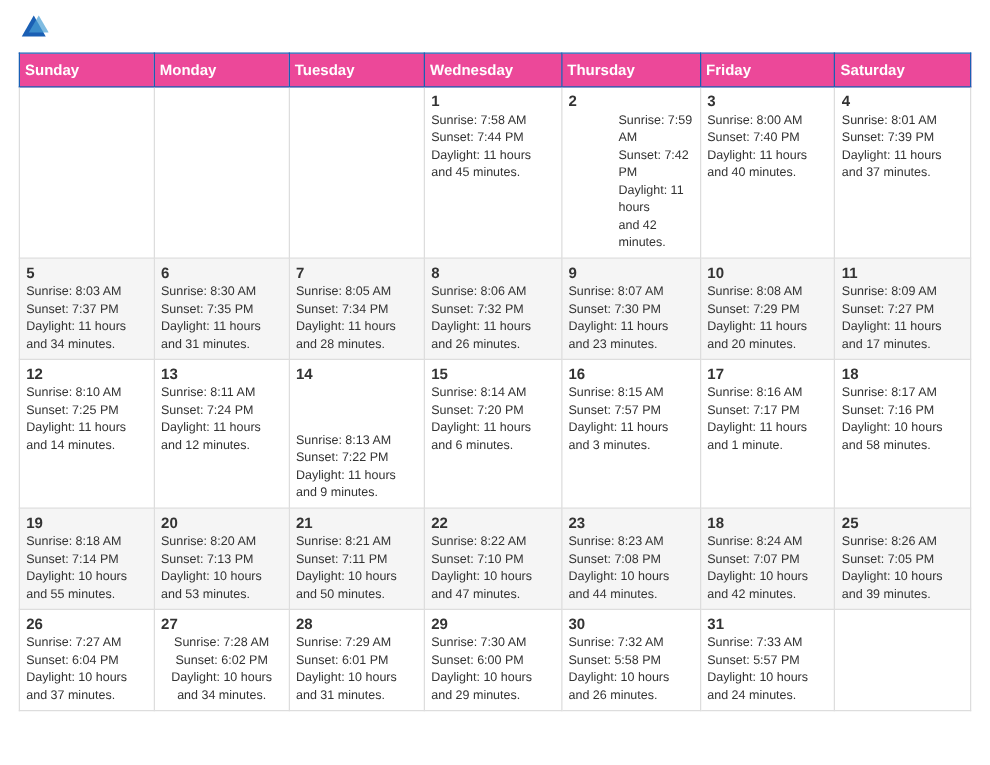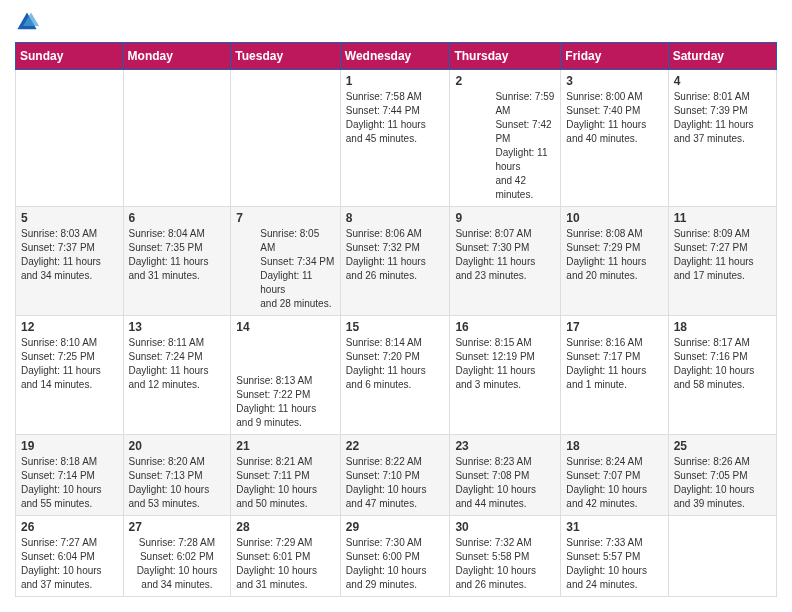--- a/index.html
+++ b/index.html
@@ -51,21 +51,21 @@
     .location-title {
       font-size: 14px;
       color: #555;
     }
     .calendar {
       width: 100%;
       border-collapse: collapse;
       border: 1px solid #ccc;
     }
     .calendar th {
-      background-color: #be185d;
+      background-color: #ec4899;
       color: #fff;
       font-size: 12px;
       font-weight: bold;
       padding: 6px 4px;
       text-align: left;
       border: 1px solid #1a5fb4;
     }
     .calendar td {
       vertical-align: top;
       width: 113px;
@@ -163,28 +163,28 @@
         <tr>
           <td>
             <span class="day-number">5</span>
             <div class="day-info" style="white-space: pre-line;">Sunrise: 8:03 AM
 Sunset: 7:37 PM
 Daylight: 11 hours
 and 34 minutes.</div>
           </td>
           <td>
             <span class="day-number">6</span>
-            <div class="day-info" style="white-space: pre-line;">Sunrise: 8:04 AM
+            <div class="day-info" style="white-space: pre-line;">Sunrise: 8:30 AM
 Sunset: 7:35 PM
 Daylight: 11 hours
 and 31 minutes.</div>
           </td>
           <td>
             <span class="day-number">7</span>
-            <div class="day-info" style="white-space: pre-line; margin-left: 24px;">Sunrise: 8:05 AM
+            <div class="day-info" style="white-space: pre-line;">Sunrise: 8:05 AM
 Sunset: 7:34 PM
 Daylight: 11 hours
 and 28 minutes.</div>
           </td>
           <td>
             <span class="day-number">8</span>
             <div class="day-info" style="white-space: pre-line;">Sunrise: 8:06 AM
 Sunset: 7:32 PM
 Daylight: 11 hours
 and 26 minutes.</div>
@@ -236,21 +236,21 @@
           <td>
             <span class="day-number">15</span>
             <div class="day-info" style="white-space: pre-line;">Sunrise: 8:14 AM
 Sunset: 7:20 PM
 Daylight: 11 hours
 and 6 minutes.</div>
           </td>
           <td>
             <span class="day-number">16</span>
             <div class="day-info" style="white-space: pre-line;">Sunrise: 8:15 AM
-Sunset: 12:19 PM
+Sunset: 7:57 PM
 Daylight: 11 hours
 and 3 minutes.</div>
           </td>
           <td>
             <span class="day-number">17</span>
             <div class="day-info" style="white-space: pre-line;">Sunrise: 8:16 AM
 Sunset: 7:17 PM
 Daylight: 11 hours
 and 1 minute.</div>
           </td>

